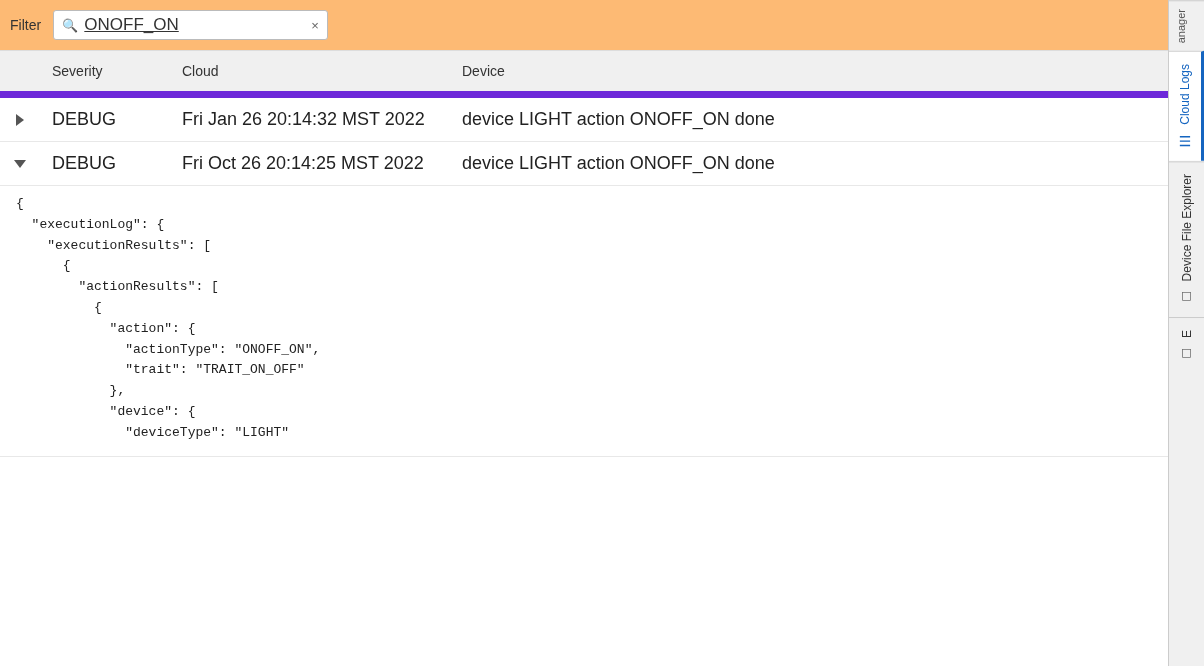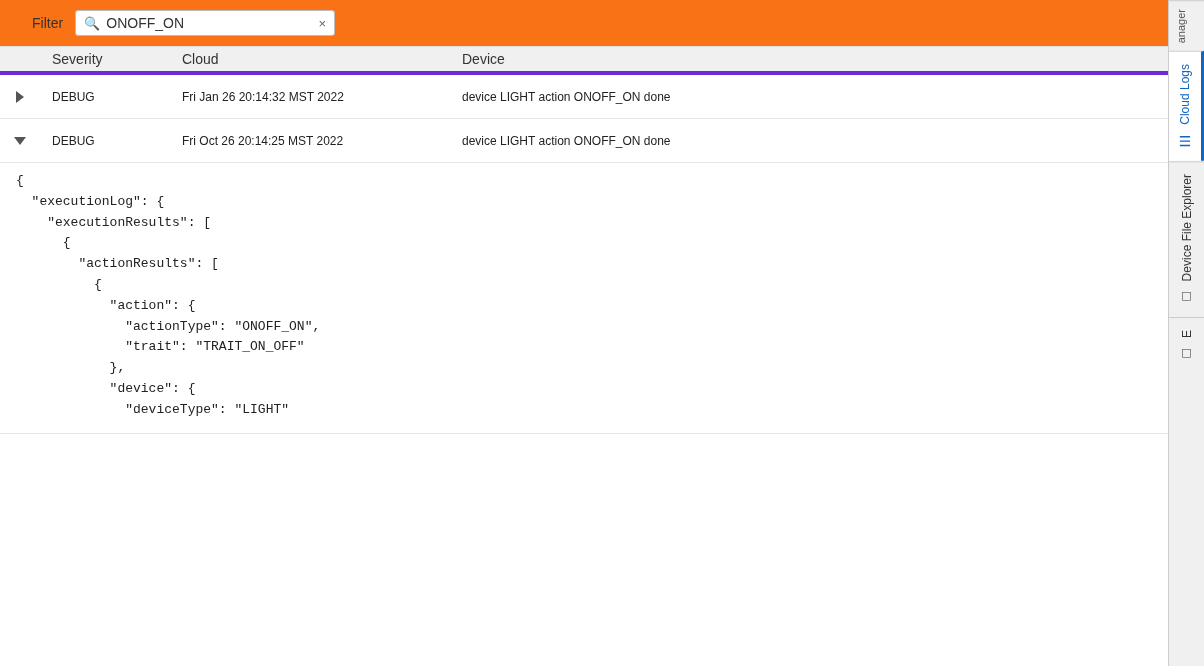--- a/index.html
+++ b/index.html
@@ -17,22 +17,22 @@
       flex: 1;
       display: flex;
       flex-direction: column;
       background: #fff;
       overflow: hidden;
     }
 
     .filter-bar {
       display: flex;
       align-items: center;
-      padding: 10px 32px;
-      background: #f97316;
+      padding: 10px 10px;
+      background: #fdba74;
       border-bottom: 1px solid #ddd;
       gap: 12px;
     }
 
     .filter-label {
       font-size: 14px;
       color: #333;
       font-weight: normal;
     }
 
@@ -48,42 +48,43 @@
     }
 
     .filter-icon {
       color: #555;
       font-size: 13px;
     }
 
     .filter-input {
       border: none;
       outline: none;
-      font-size: 14px;
+      font-size: 17px;
       color: #333;
       flex: 1;
       background: transparent;
+      text-decoration: underline;
     }
 
     .filter-clear {
       cursor: pointer;
       color: #666;
       font-size: 13px;
       background: none;
       border: none;
       padding: 0;
       line-height: 1;
     }
 
     .table-header {
       display: grid;
       grid-template-columns: 40px 130px 280px 1fr;
       background: #f0f0f0;
-      border-bottom: 4px solid #6d28d9;
-      padding: 0 0;
+      border-bottom: 7px solid #6d28d9;
+      padding: 8px 0;
     }
 
     .table-header-cell {
       padding: 4px 12px;
       font-size: 14px;
       color: #333;
       font-weight: normal;
     }
 
     .table-row {
@@ -121,21 +122,21 @@
     }
 
     .arrow-down {
       border-left: 6px solid transparent;
       border-right: 6px solid transparent;
       border-top: 8px solid #555;
     }
 
     .cell {
       padding: 8px 12px;
-      font-size: 12px;
+      font-size: 18px;
       color: #222;
     }
 
     .expanded-content {
       background: #fff;
       padding: 8px 16px 12px 16px;
       font-family: 'Courier New', Courier, monospace;
       font-size: 13px;
       color: #222;
       line-height: 1.6;

